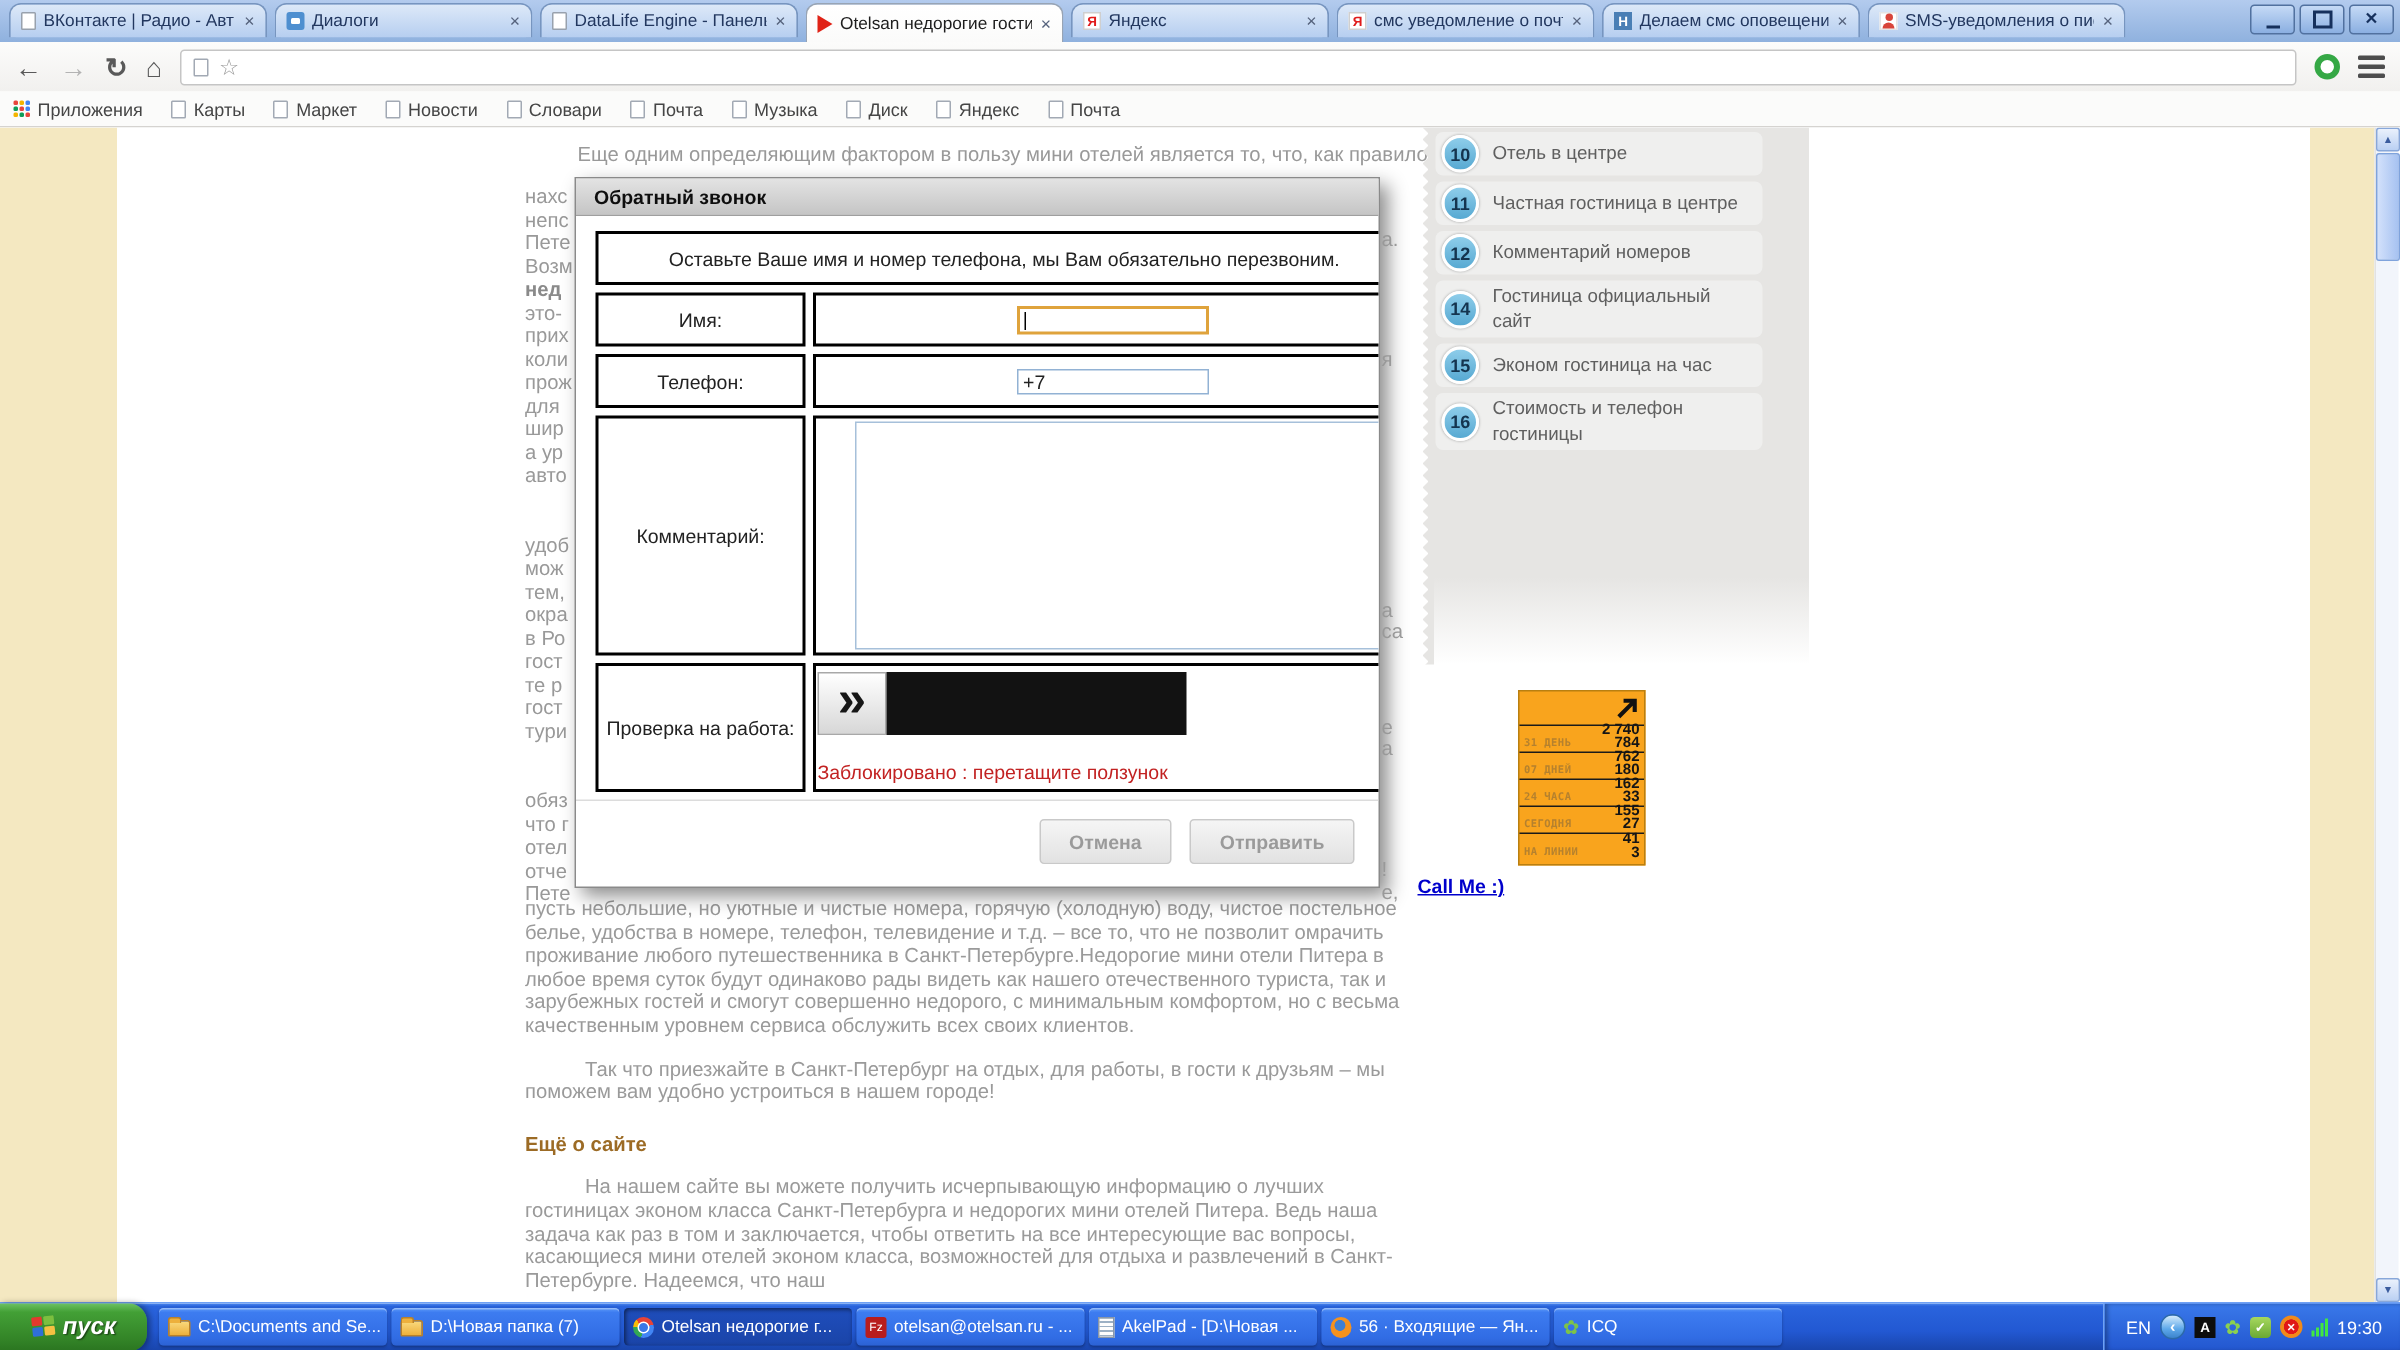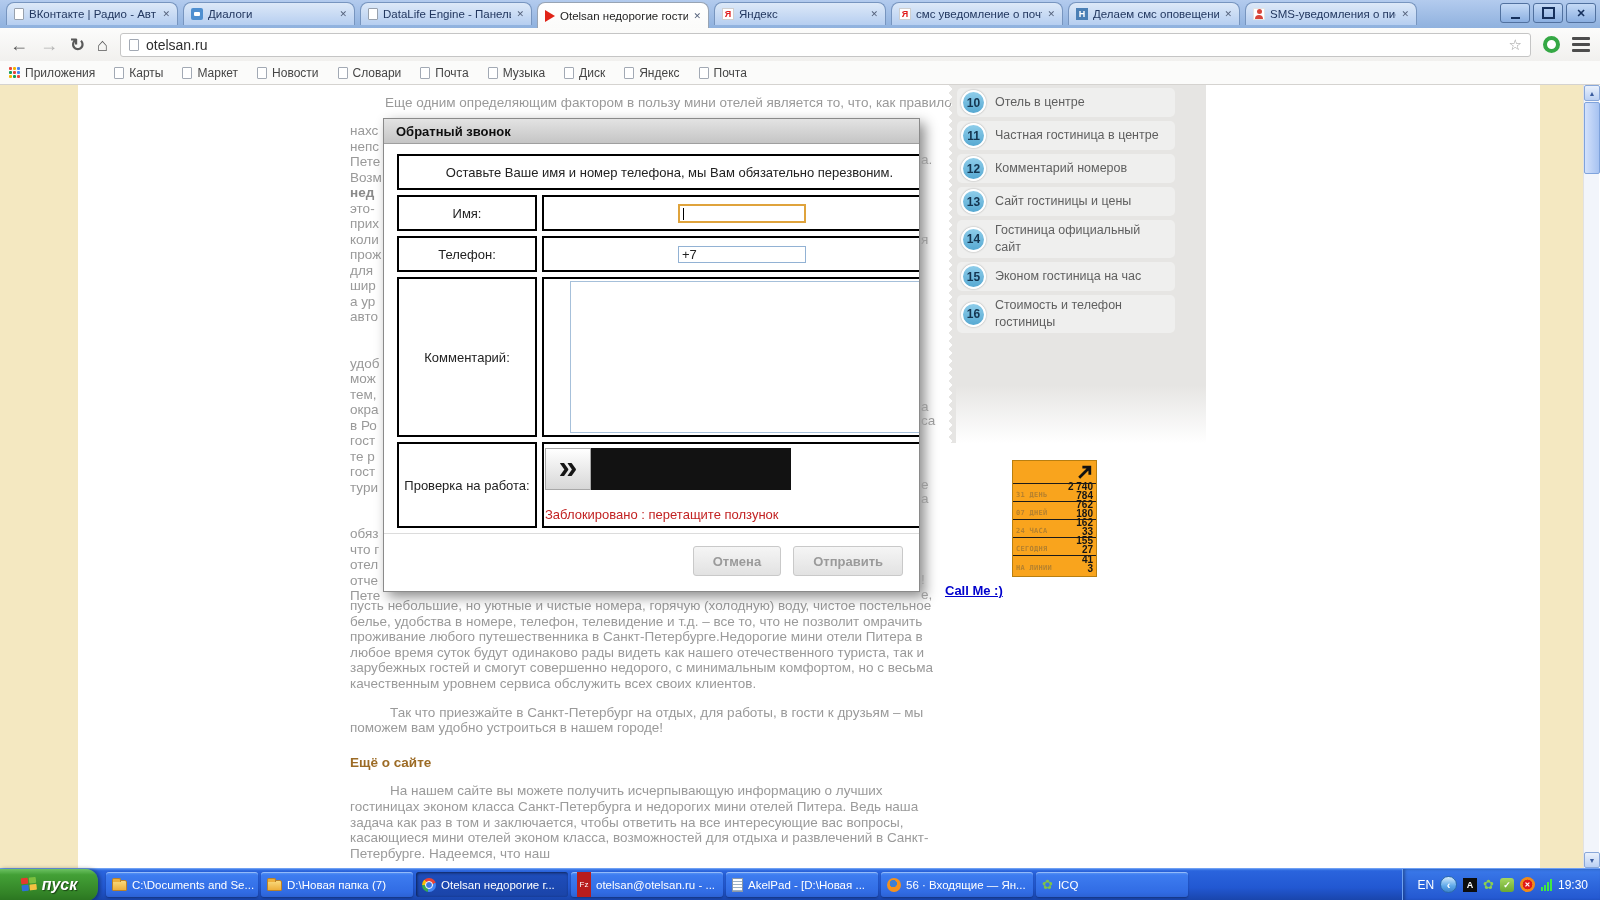--- a/index.html
+++ b/index.html
@@ -157,21 +157,21 @@
     color:#fff;font-size:11.5px;white-space:nowrap;overflow:hidden}
   .taskbtn.active{background:linear-gradient(#1f4ebc,#1a44a8);box-shadow:inset 1px 1px 3px rgba(0,0,0,.55)}
   .ticon{flex:none;position:relative;display:flex;align-items:center;justify-content:center}
   .icon-folder{width:15px;height:11px;background:linear-gradient(#f9d97c,#edb03c);border:1px solid #b9812a;
     border-radius:2px 2px 1px 1px;margin-top:2px}
   .icon-folder::before{content:"";position:absolute;top:-3px;left:-1px;width:7px;height:3px;background:#edb03c;
     border:1px solid #b9812a;border-bottom:none;border-radius:2px 2px 0 0}
   .icon-chrome{width:14px;height:14px;border-radius:50%;position:relative;
     background:conic-gradient(from -45deg,#ea4335 0 33%,#4285f4 33% 66%,#34a853 66% 88%,#fbbc05 88%)}
   .icon-chrome::after{content:"";position:absolute;inset:3px;border-radius:50%;background:#3b78e7;border:1.5px solid #fff}
-  .icon-filezilla{width:14px;height:29px;background:#b81d1d;border-radius:2px;color:#fff;font-size:8px;font-weight:normal}
+  .icon-filezilla{width:14px;height:14px;background:#b81d1d;border-radius:2px;color:#fff;font-size:8px;font-weight:normal}
   .icon-notepad{width:11px;height:14px;background:#fdfdfd;border:1px solid #8a97a8;
     background-image:repeating-linear-gradient(180deg,transparent 0 2px,#9cb0c4 2px 3px)}
   .icon-firefox{width:14px;height:14px;border-radius:50%;
     background:radial-gradient(circle at 45% 40%,#3d7fd4 0 30%,#f5921e 34% 75%,#d2690c 78%)}
   .icon-icq-flower{color:#7cc34a;font-size:13px;line-height:13px}
   #tray{margin-left:auto;height:32px;display:flex;align-items:center;gap:6px;padding:0 12px 0 14px;
     background:linear-gradient(#3a79ea,#2256cf);border-left:1px solid #6fa2f2;box-shadow:inset 2px 0 3px rgba(0,0,0,.3)}
   #tray .txt{color:#fff;font-size:12px}
   .tray-chevron{width:17px;height:17px;border-radius:50%;border:1px solid #2c6aa8;color:#fff;font-weight:bold;
     font-size:11px;display:flex;align-items:center;justify-content:center;
@@ -244,21 +244,20 @@
     </div>
   </div>
 
   <div id="toolbar">
     <span class="navbtn">←</span>
     <span class="navbtn dim">→</span>
     <span class="navbtn">↻</span>
     <span class="navbtn">⌂</span>
     <div id="addrbar">
       <span class="bm-icon"></span>
-      <span id="addrtext">otelsan.ru</span>
       <span class="star">☆</span>
     </div>
     <span class="ext-circle"></span>
     <span class="menu-bars">
         <i></i>
         <i></i>
         <i></i>
       </span>
   </div>
 
@@ -371,24 +370,20 @@
           </div>
           <div class="sb-item">
             <span class="sb-num">11</span>
             <span class="sb-label">Частная гостиница в центре</span>
           </div>
           <div class="sb-item">
             <span class="sb-num">12</span>
             <span class="sb-label">Комментарий номеров</span>
           </div>
           <div class="sb-item">
-            <span class="sb-num">13</span>
-            <span class="sb-label">Сайт гостиницы и цены</span>
-          </div>
-          <div class="sb-item">
             <span class="sb-num">14</span>
             <span class="sb-label">Гостиница официальный
 сайт</span>
           </div>
           <div class="sb-item">
             <span class="sb-num">15</span>
             <span class="sb-label">Эконом гостиница на час</span>
           </div>
           <div class="sb-item">
             <span class="sb-num">16</span>

